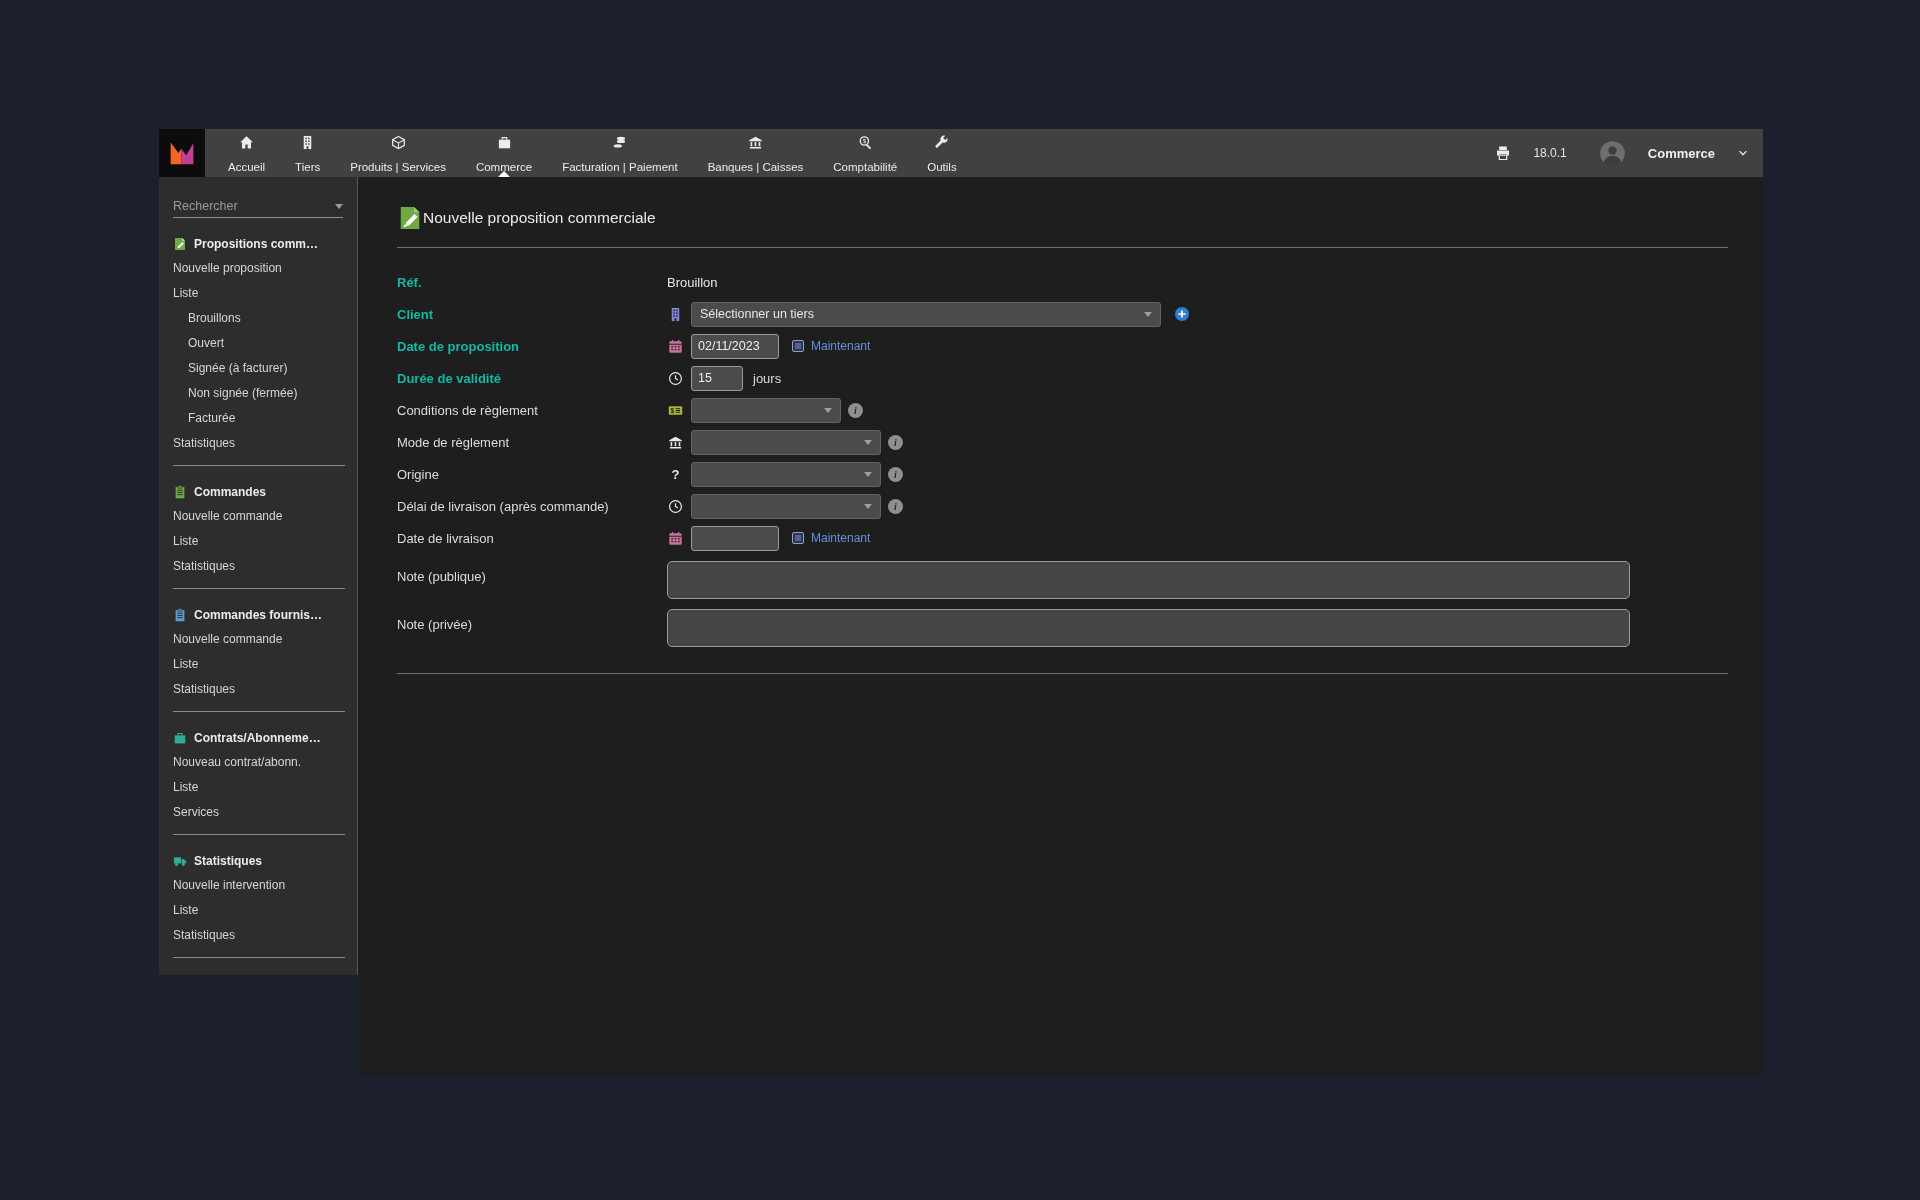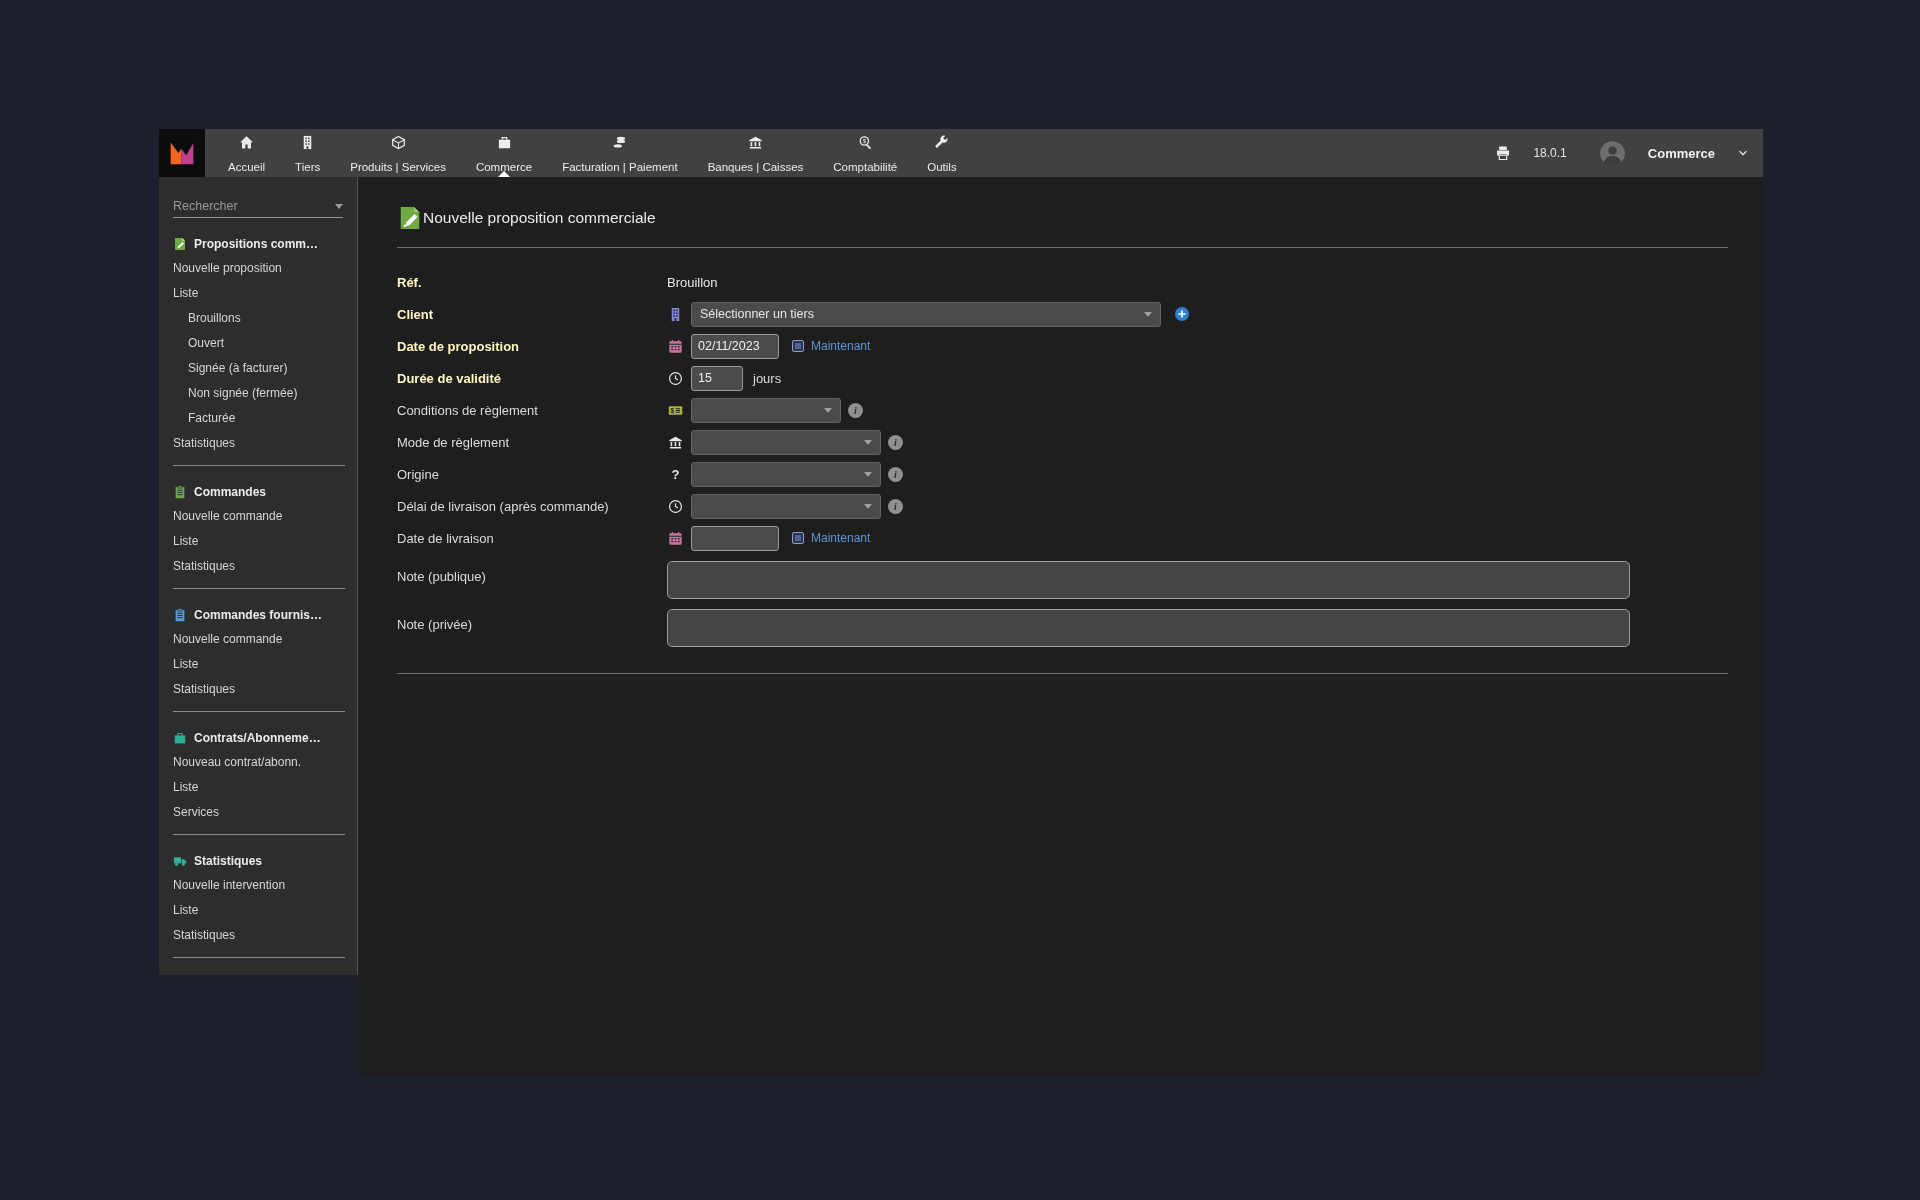--- a/index.html
+++ b/index.html
@@ -43,21 +43,21 @@
   .page-title { display:flex; align-items:center; }
   .page-title .ic svg { width:26px; height:26px; display:block; }
   .page-title h1 { font-size:15.5px; font-weight:normal; color:#ebebeb; }
   .title-sep { border:none; border-top:1px solid #6e6e6e; margin:16px 0 18px 0; width:1331px; }
 
   
   .frow { display:flex; align-items:center; min-height:32px; }
   .frow.notes { align-items:flex-start; margin:7px 0 10px 0; }
   .flabel { width:270px; flex:none; font-size:13px; color:#dcdcdc; }
   .frow.notes .flabel { padding-top:8px; }
-  .flabel.req { color:#fef9c3; font-weight:bold; }
+  .flabel.req { color:#14b8a6; font-weight:bold; }
   .fval { display:flex; align-items:center; gap:7px; }
   .fval .ric { width:17px; display:flex; justify-content:center; }
   .fval .ric svg { width:15px; height:15px; display:block; }
   .static-val { font-size:13px; color:#e8e8e8; }
   .tinput { background:#4b4b4b; border:1px solid #9a9a9a; border-radius:3px; height:25px; color:#eeeeee;
     font-size:12.5px; font-family:inherit; padding:0 6px; outline:none; }
   .sel { background:#4b4b4b; border:1px solid #636363; border-radius:3px; height:25px; display:flex;
     align-items:center; padding:0 8px; cursor:pointer; position:relative; }
   .sel .sel-val { font-size:12.5px; color:#e6e6e6; flex:1; white-space:nowrap; overflow:hidden; }
   .sel .caret { width:0; height:0; border-left:4px solid transparent; border-right:4px solid transparent; border-top:5px solid #a0a0a0; margin-left:8px; }

